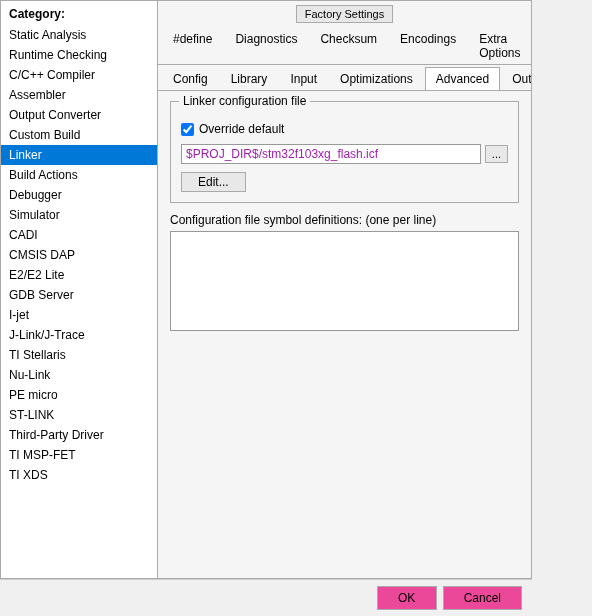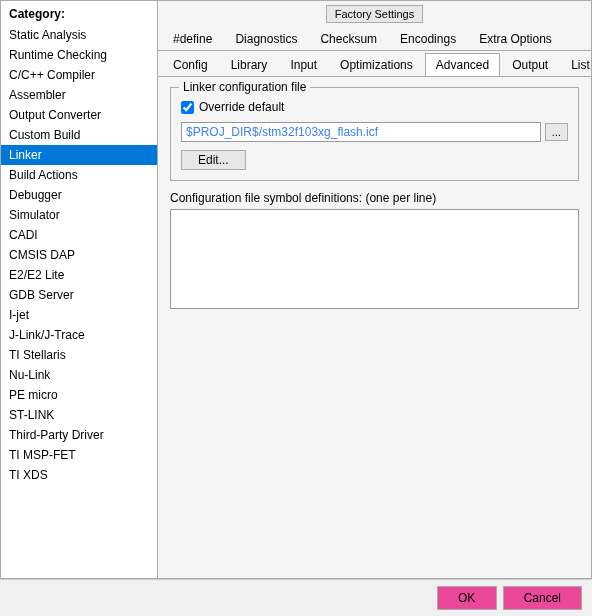--- a/index.html
+++ b/index.html
@@ -1,21 +1,21 @@
 <!DOCTYPE html>
 <html><head>
   <meta charset="utf-8">
   <style>
     * { box-sizing: border-box; margin: 0; padding: 0; font-family: Arial, sans-serif; font-size: 12px; }
     body { background: #f0f0f0; width: 592px; height: 616px; overflow: hidden; }
 
     .dialog {
       display: flex;
       flex-direction: column;
-      width: 592px;
+      width: 532px;
       height: 616px;
       background: #f0f0f0;
     }
 
     .dialog-inner {
       display: flex;
       flex: 1;
       overflow: hidden;
     }
 
@@ -124,40 +124,40 @@
       background: #f5f5f5;
       padding: 0 4px;
       font-size: 12px;
       color: #000;
     }
 
     .checkbox-row {
       display: flex;
       align-items: center;
       margin-bottom: 8px;
-      margin-top: 4px;
+      margin-top: 12px;
     }
 
     .checkbox-row input[type=checkbox] {
       margin-right: 5px;
     }
 
     .file-path-row {
       display: flex;
       align-items: center;
       margin-bottom: 8px;
     }
 
     .file-path-input {
       flex: 1;
       padding: 2px 4px;
       border: 1px solid #999;
       background: #fff;
       font-size: 12px;
-      color: #3b82f6;
+      color: #a21caf;
     }
 
     .browse-btn {
       padding: 2px 6px;
       border: 1px solid #aaa;
       background: #e8e8e8;
       cursor: pointer;
       margin-left: 4px;
       font-size: 11px;
     }

